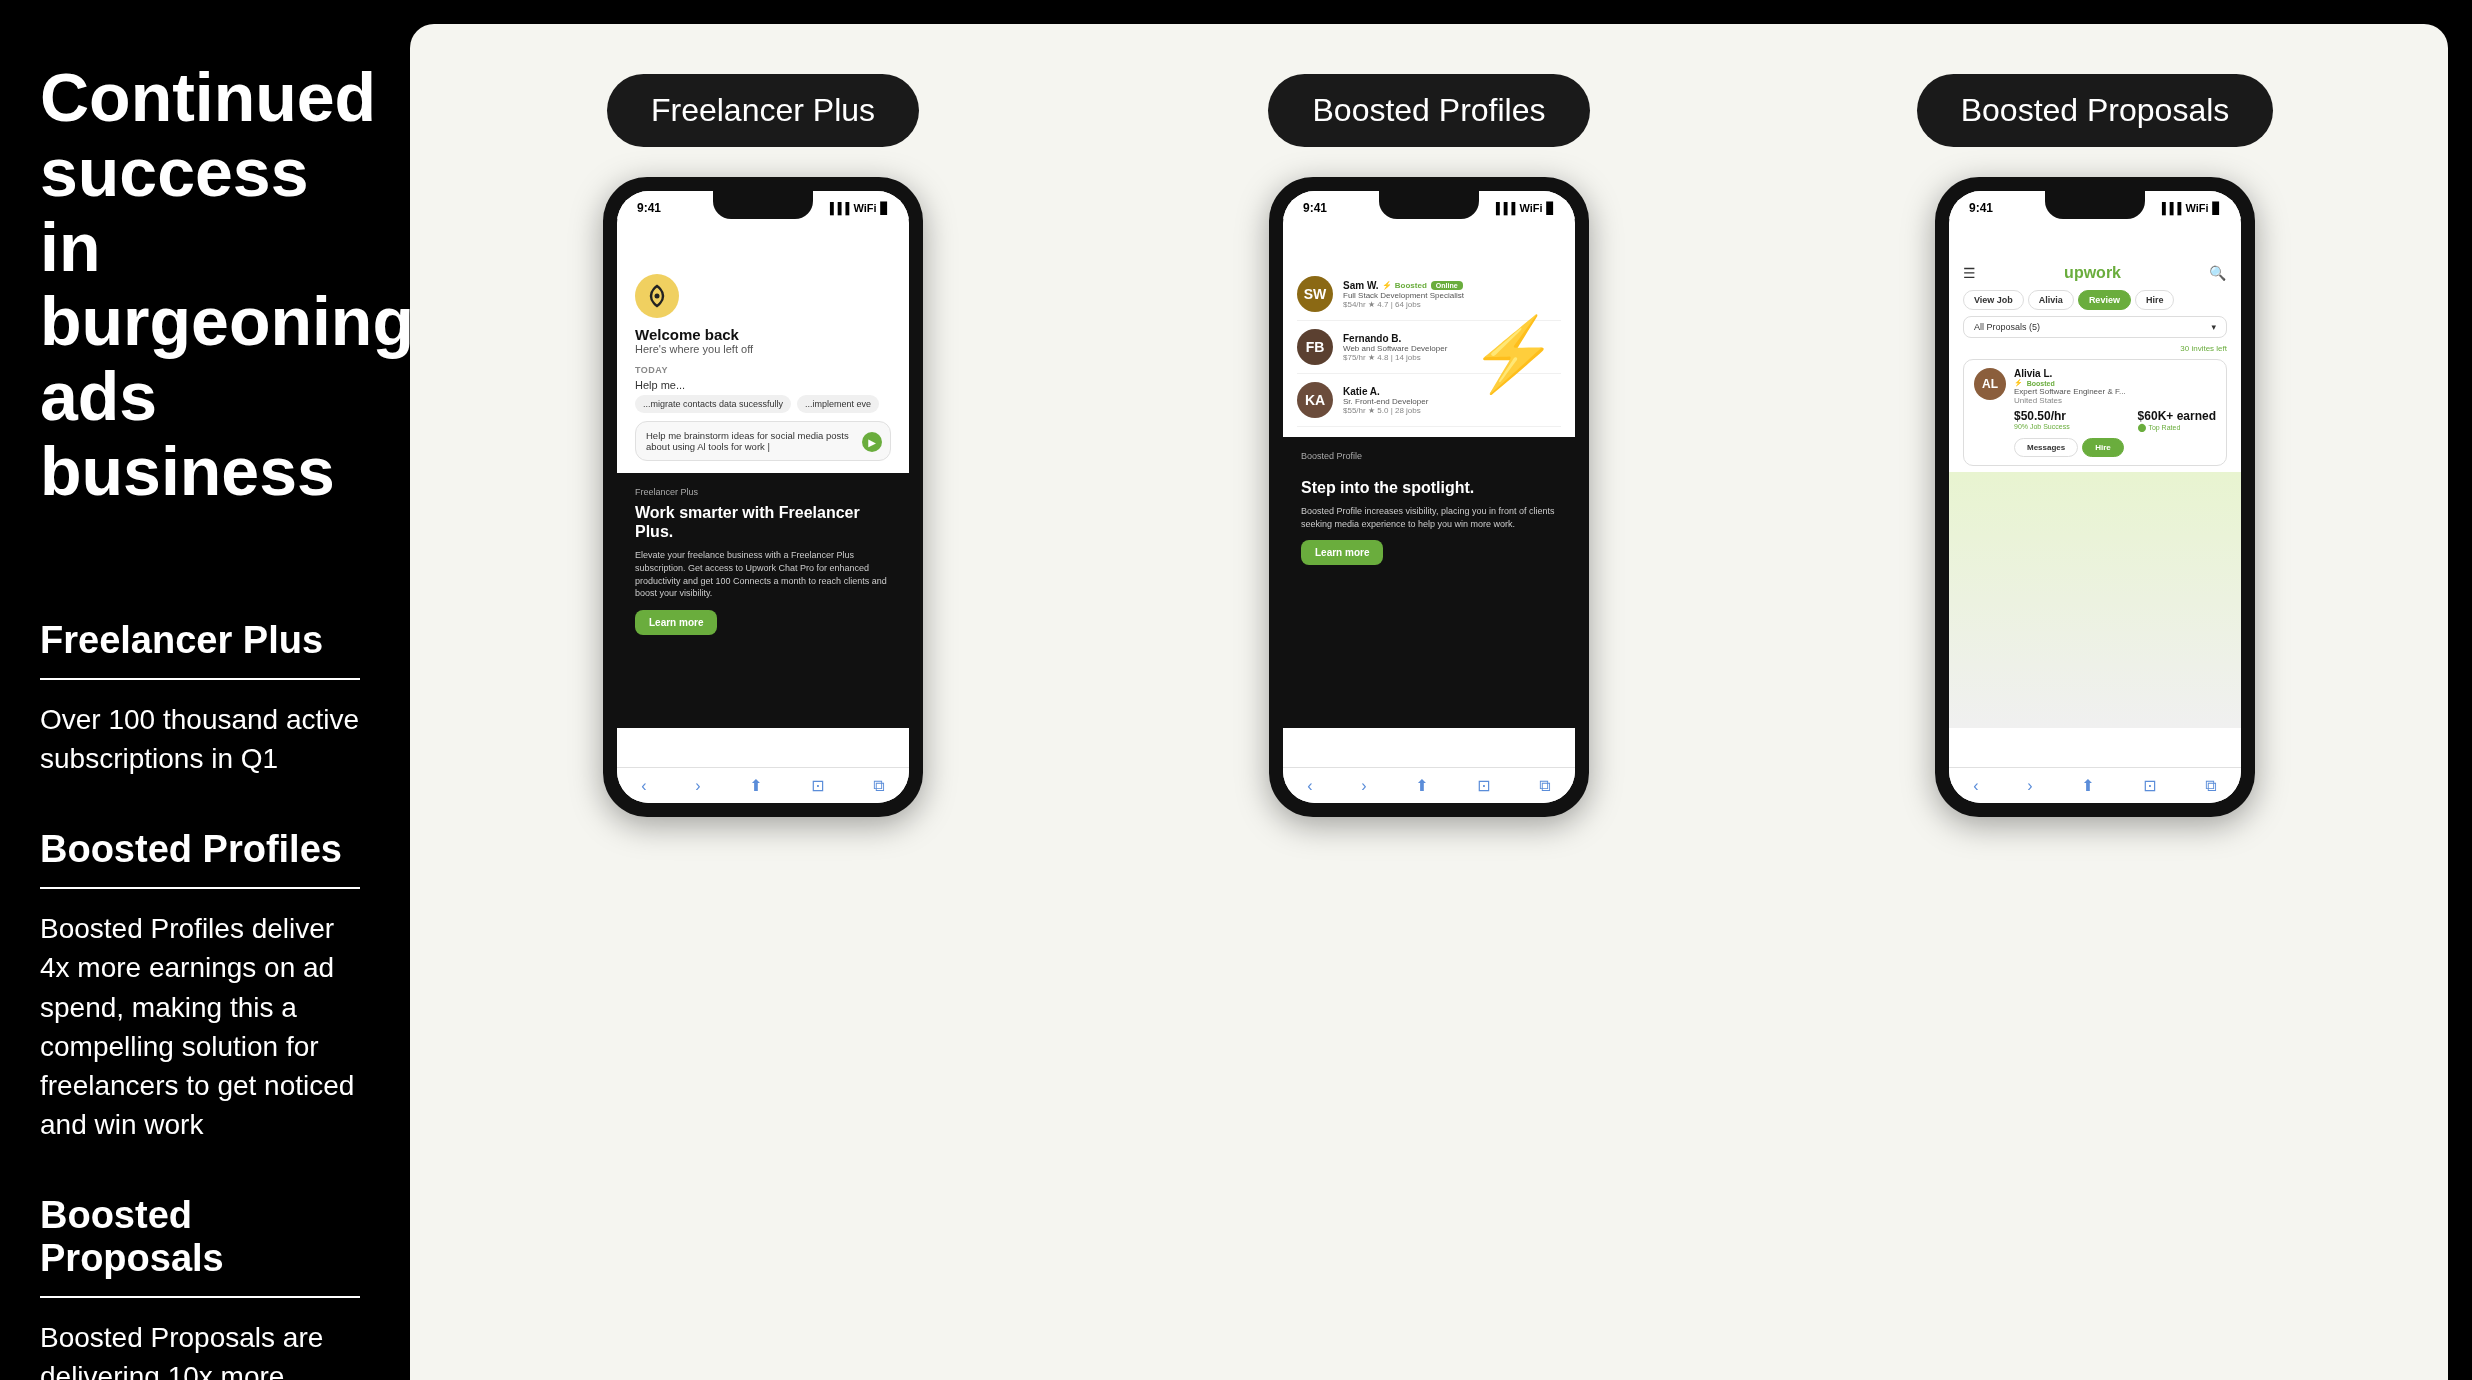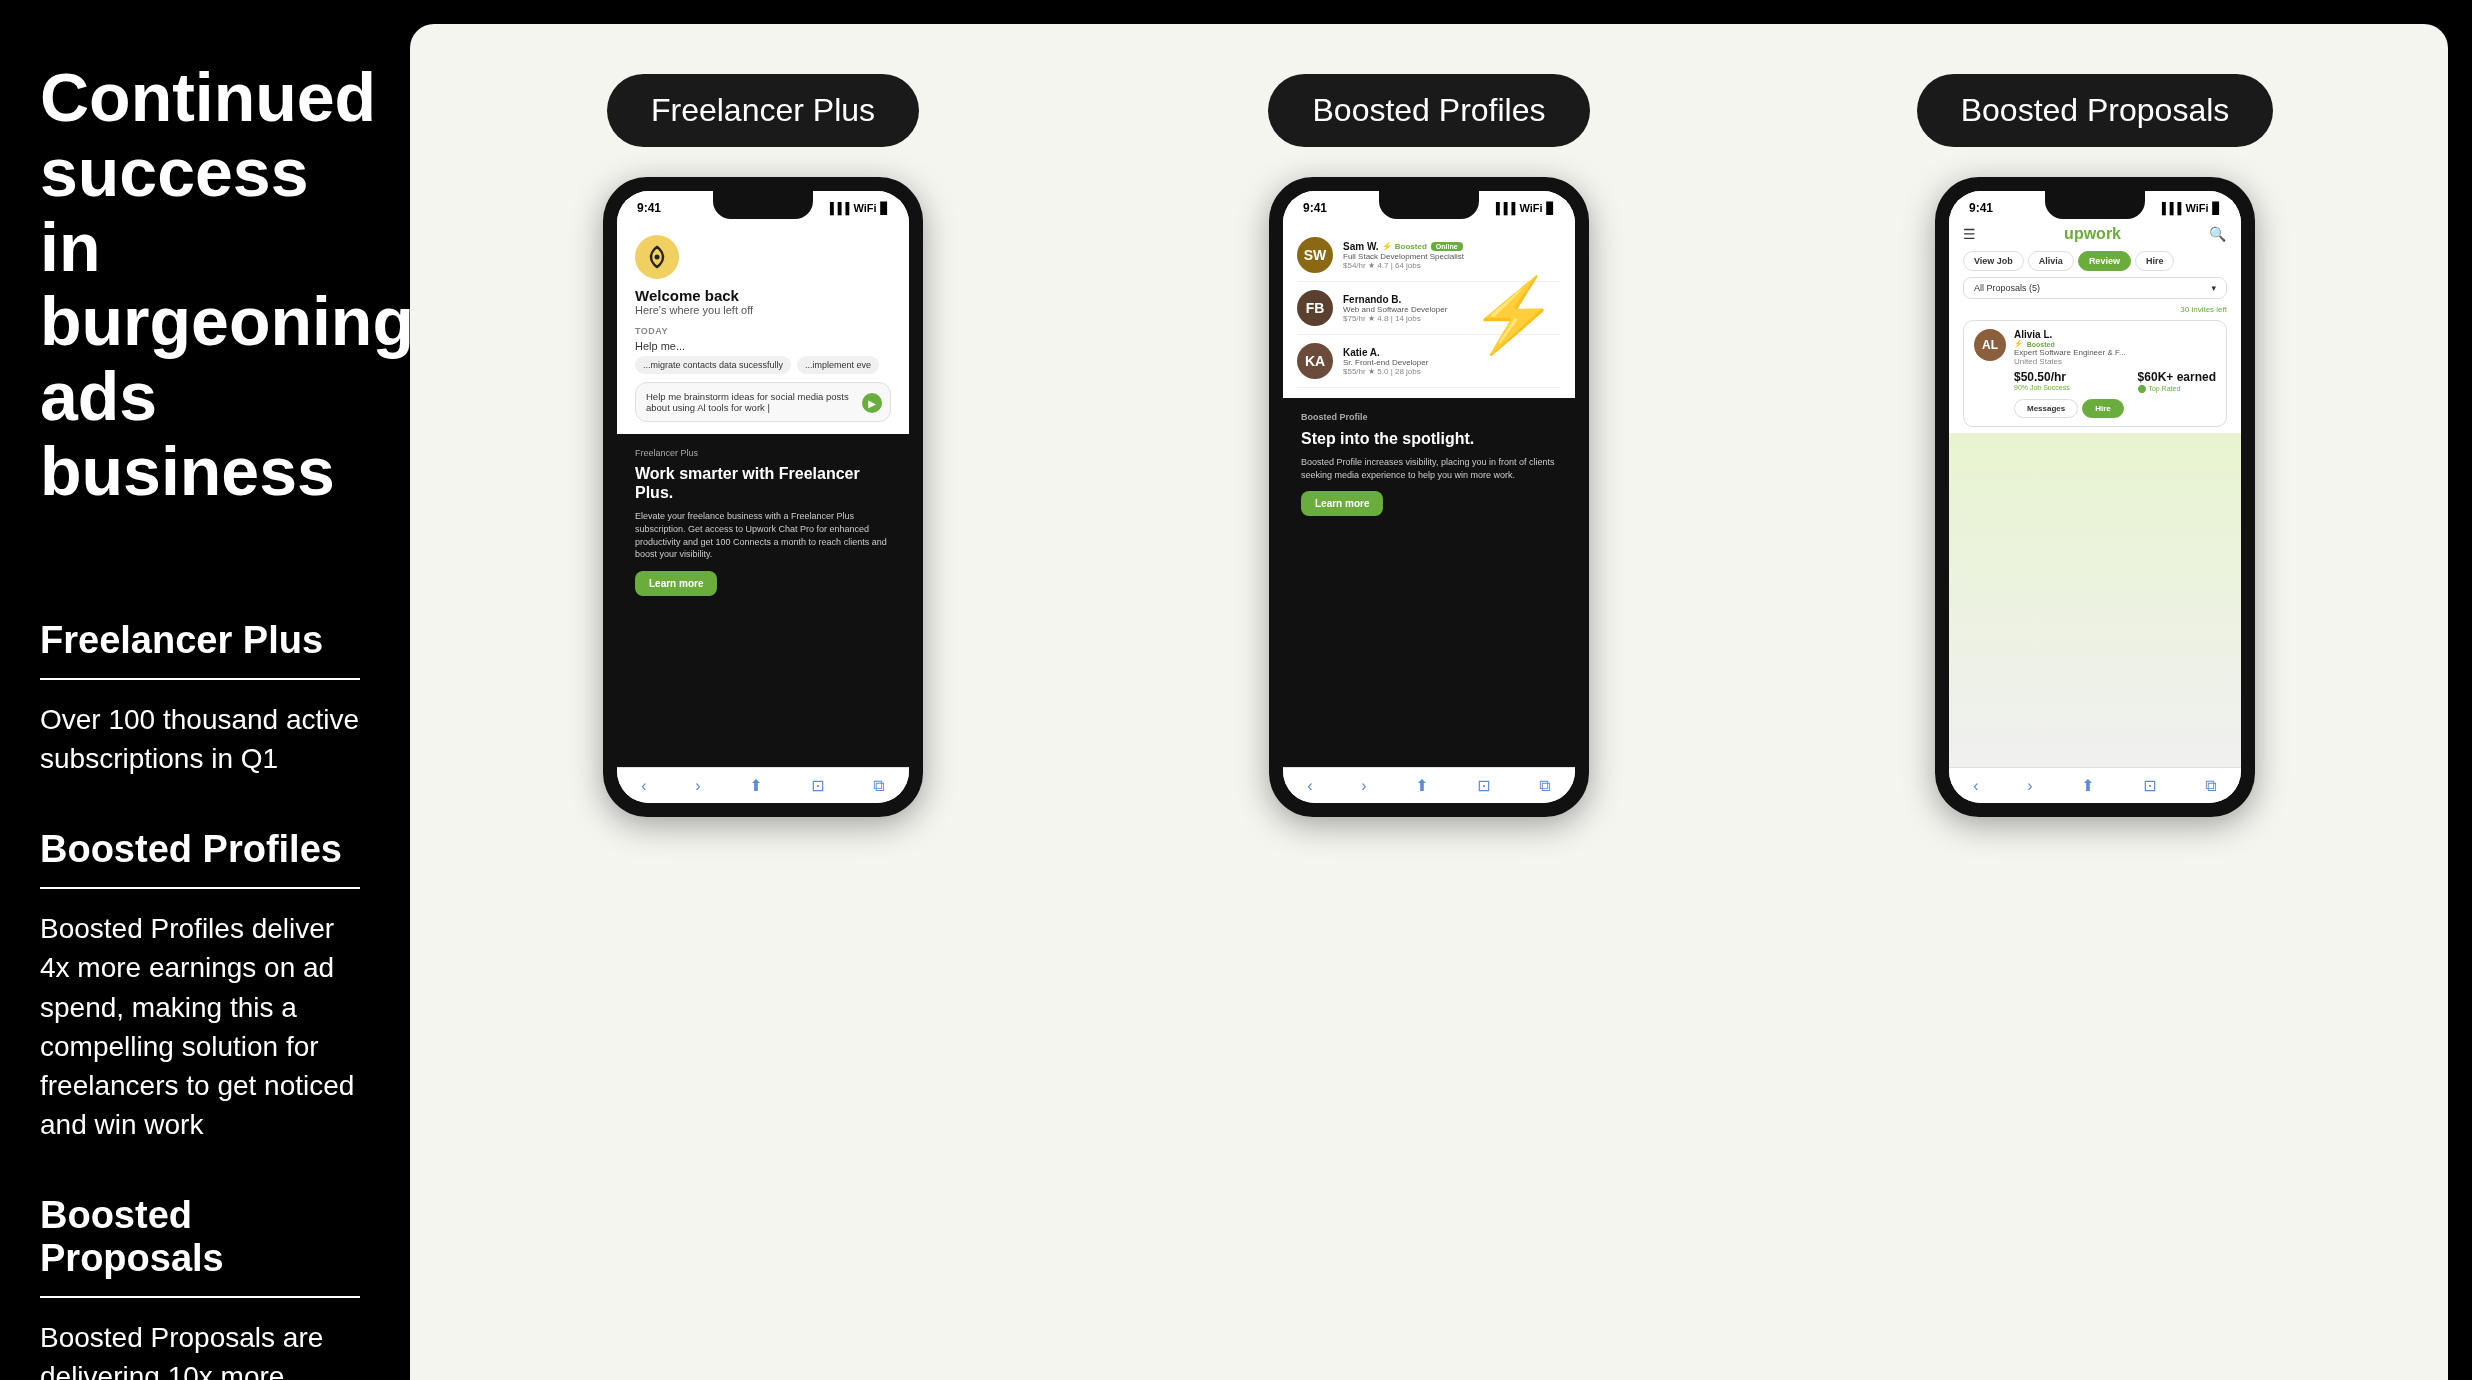--- a/index.html
+++ b/index.html
@@ -110,20 +110,21 @@
       z-index: 10;
     }
     .phone-inner {
       width: 100%;
       height: 100%;
       background: #fff;
       border-radius: 32px;
       overflow: hidden;
       display: flex;
       flex-direction: column;
+      gap: 39px;
     }
 
     
     .status-bar {
       display: flex;
       justify-content: space-between;
       align-items: center;
       padding: 10px 20px 4px 20px;
       font-size: 13px;
       font-weight: 600;
@@ -291,21 +292,21 @@
       border-radius: 4px;
       font-weight: 600;
     }
     .phone2-bottom-section {
       background: #111;
       flex: 1;
       padding: 14px 18px;
       display: flex;
       flex-direction: column;
     }
-    .phone2-tag { color: #aaa; font-size: 9px; margin-bottom: 7px; font-weight: bold; }
+    .phone2-tag { color: #aaa; font-size: 9px; margin-bottom: 17px; }
     .phone2-bottom-title {
       color: #fff;
       font-size: 16px;
       font-weight: 700;
       margin-bottom: 8px;
       line-height: 1.2;
     }
     .phone2-bottom-desc {
       color: #ccc;
       font-size: 9px;

